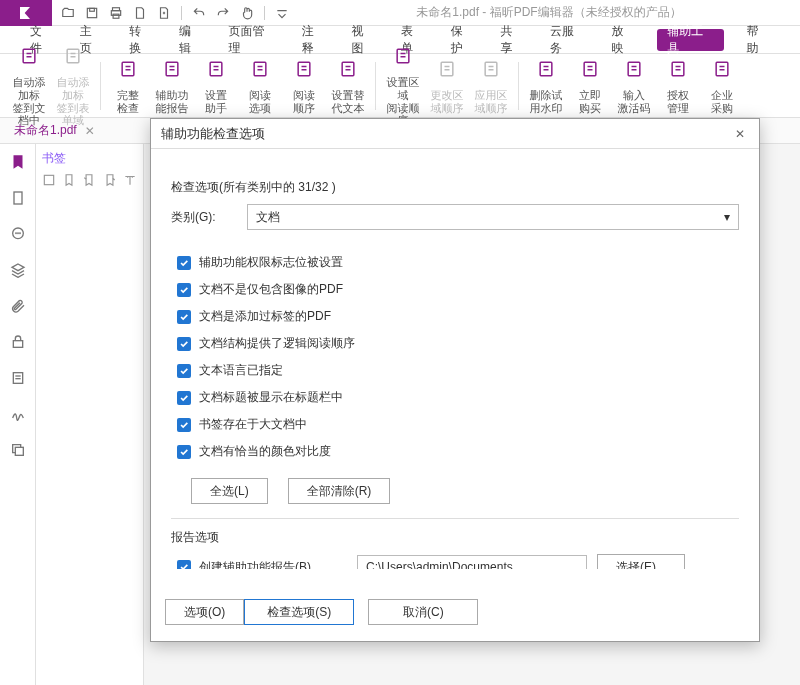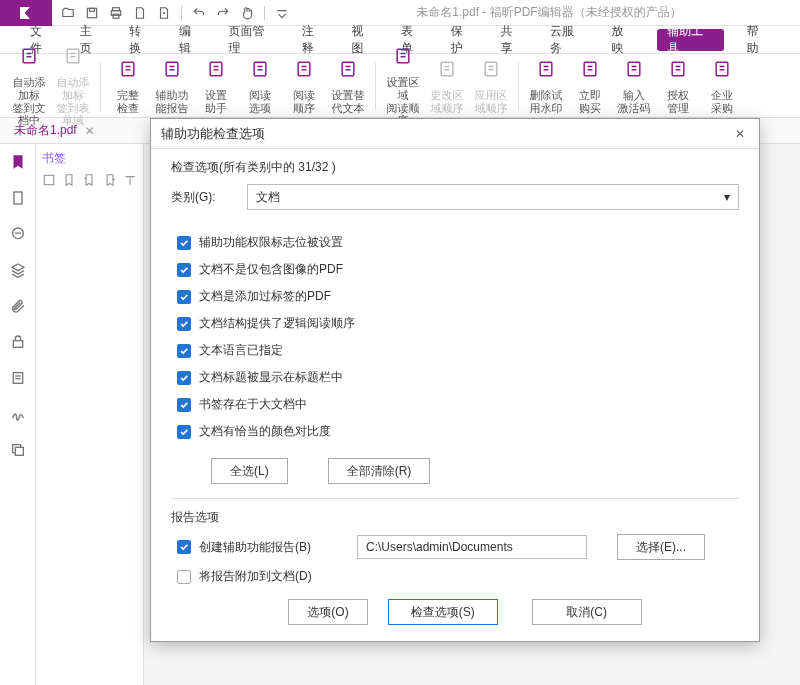--- a/index.html
+++ b/index.html
@@ -34,41 +34,41 @@
 .rail-btn { width: 24px; height: 24px; display: flex; align-items: center; justify-content: center; color: #777; cursor: pointer; }
 .rail-btn.active { color: #8b1e8b; }
 
 .bookmark-panel { width: 108px; background: #fff; border-right: 1px solid #e0e0e0; padding: 6px; }
 .bookmark-title { font-size: 12px; color: #8b5cf6; margin-bottom: 6px; }
 .bookmark-tools { display: flex; gap: 6px; }
 .bm-tool { width: 16px; height: 16px; color: #999; }
 
 .canvas { flex: 1; background: #f5f5f5; position: relative; }
 
-.dialog { position: absolute; left: 150px; top: 118px; width: 610px; height: 524px; background: #fff; border: 1px solid #999; box-shadow: 0 4px 16px rgba(0,0,0,0.25); display: flex; flex-direction: column; }
+.dialog { position: absolute; left: 150px; top: 118px; width: 610px; height: 524px; background: #fff; border: 1px solid #999; box-shadow: 0 4px 16px rgba(0,0,0,0.25); display: flex; flex-direction: column; gap: 20px; }
 .dlg-header { height: 30px; display: flex; align-items: center; justify-content: space-between; padding: 0 10px; border-bottom: 1px solid #ddd; }
 .dlg-title { font-size: 13px; }
 .dlg-close { width: 18px; height: 18px; cursor: pointer; color: #666; display: flex; align-items: center; justify-content: center; }
 .dlg-body { flex: 1; padding: 10px 20px; overflow: auto; }
 .dlg-section { font-size: 12px; color: #333; margin-bottom: 8px; }
 .cat-row { display: flex; align-items: center; gap: 8px; margin: 8px 0 24px; }
 .cat-label { width: 68px; font-size: 12px; }
 .cat-select { flex: 1; height: 26px; border: 1px solid #bbb; display: flex; align-items: center; justify-content: space-between; padding: 0 8px; font-size: 12px; background: #fff; }
 .chk-list { display: flex; flex-direction: column; gap: 10px; margin-left: 6px; }
 .chk-item { display: flex; align-items: center; gap: 8px; font-size: 12px; }
 .chk-box { width: 14px; height: 14px; border-radius: 2px; background: #2176d2; display: flex; align-items: center; justify-content: center; }
 .chk-box.unchecked { background: #fff; border: 1px solid #aaa; }
 .chk-box svg { width: 10px; height: 10px; }
 .btn-row { display: flex; gap: 20px; margin: 18px 0 14px 20px; }
-.btn { height: 26px; padding: 0 18px; border: 1px solid #aaa; background: #fff; font-size: 12px; display: flex; align-items: center; cursor: pointer; margin-left: 20px; }
+.btn { height: 26px; padding: 0 18px; border: 1px solid #aaa; background: #fff; font-size: 12px; display: flex; align-items: center; cursor: pointer; }
 .btn.primary { border: 1px solid #2176d2; }
 .hr { border-top: 1px solid #ddd; margin: 6px 0 10px; }
 .report-row { display: flex; align-items: center; gap: 10px; margin: 8px 0 8px 6px; }
 .path-input { width: 230px; height: 24px; border: 1px solid #bbb; padding: 0 8px; font-size: 12px; display: flex; align-items: center; background: #fff; }
-.dlg-footer { display: flex; align-items: center; justify-content: center; padding: 10px 14px 16px; }
+.dlg-footer { display: flex; align-items: center; justify-content: flex-start; padding: 10px 14px 16px; }
 .footer-right { display: flex; gap: 14px; }
 .btn-wide { width: 110px; justify-content: center; }
 </style>
 </head>
 <body>
 
 <div class="titlebar">
   <div class="titlebar-logo">
     <svg viewBox="0 0 24 24" fill="#fff">
         <path d="M3 3 L18 3 L10 12 L18 21 L3 21 Z"></path>

